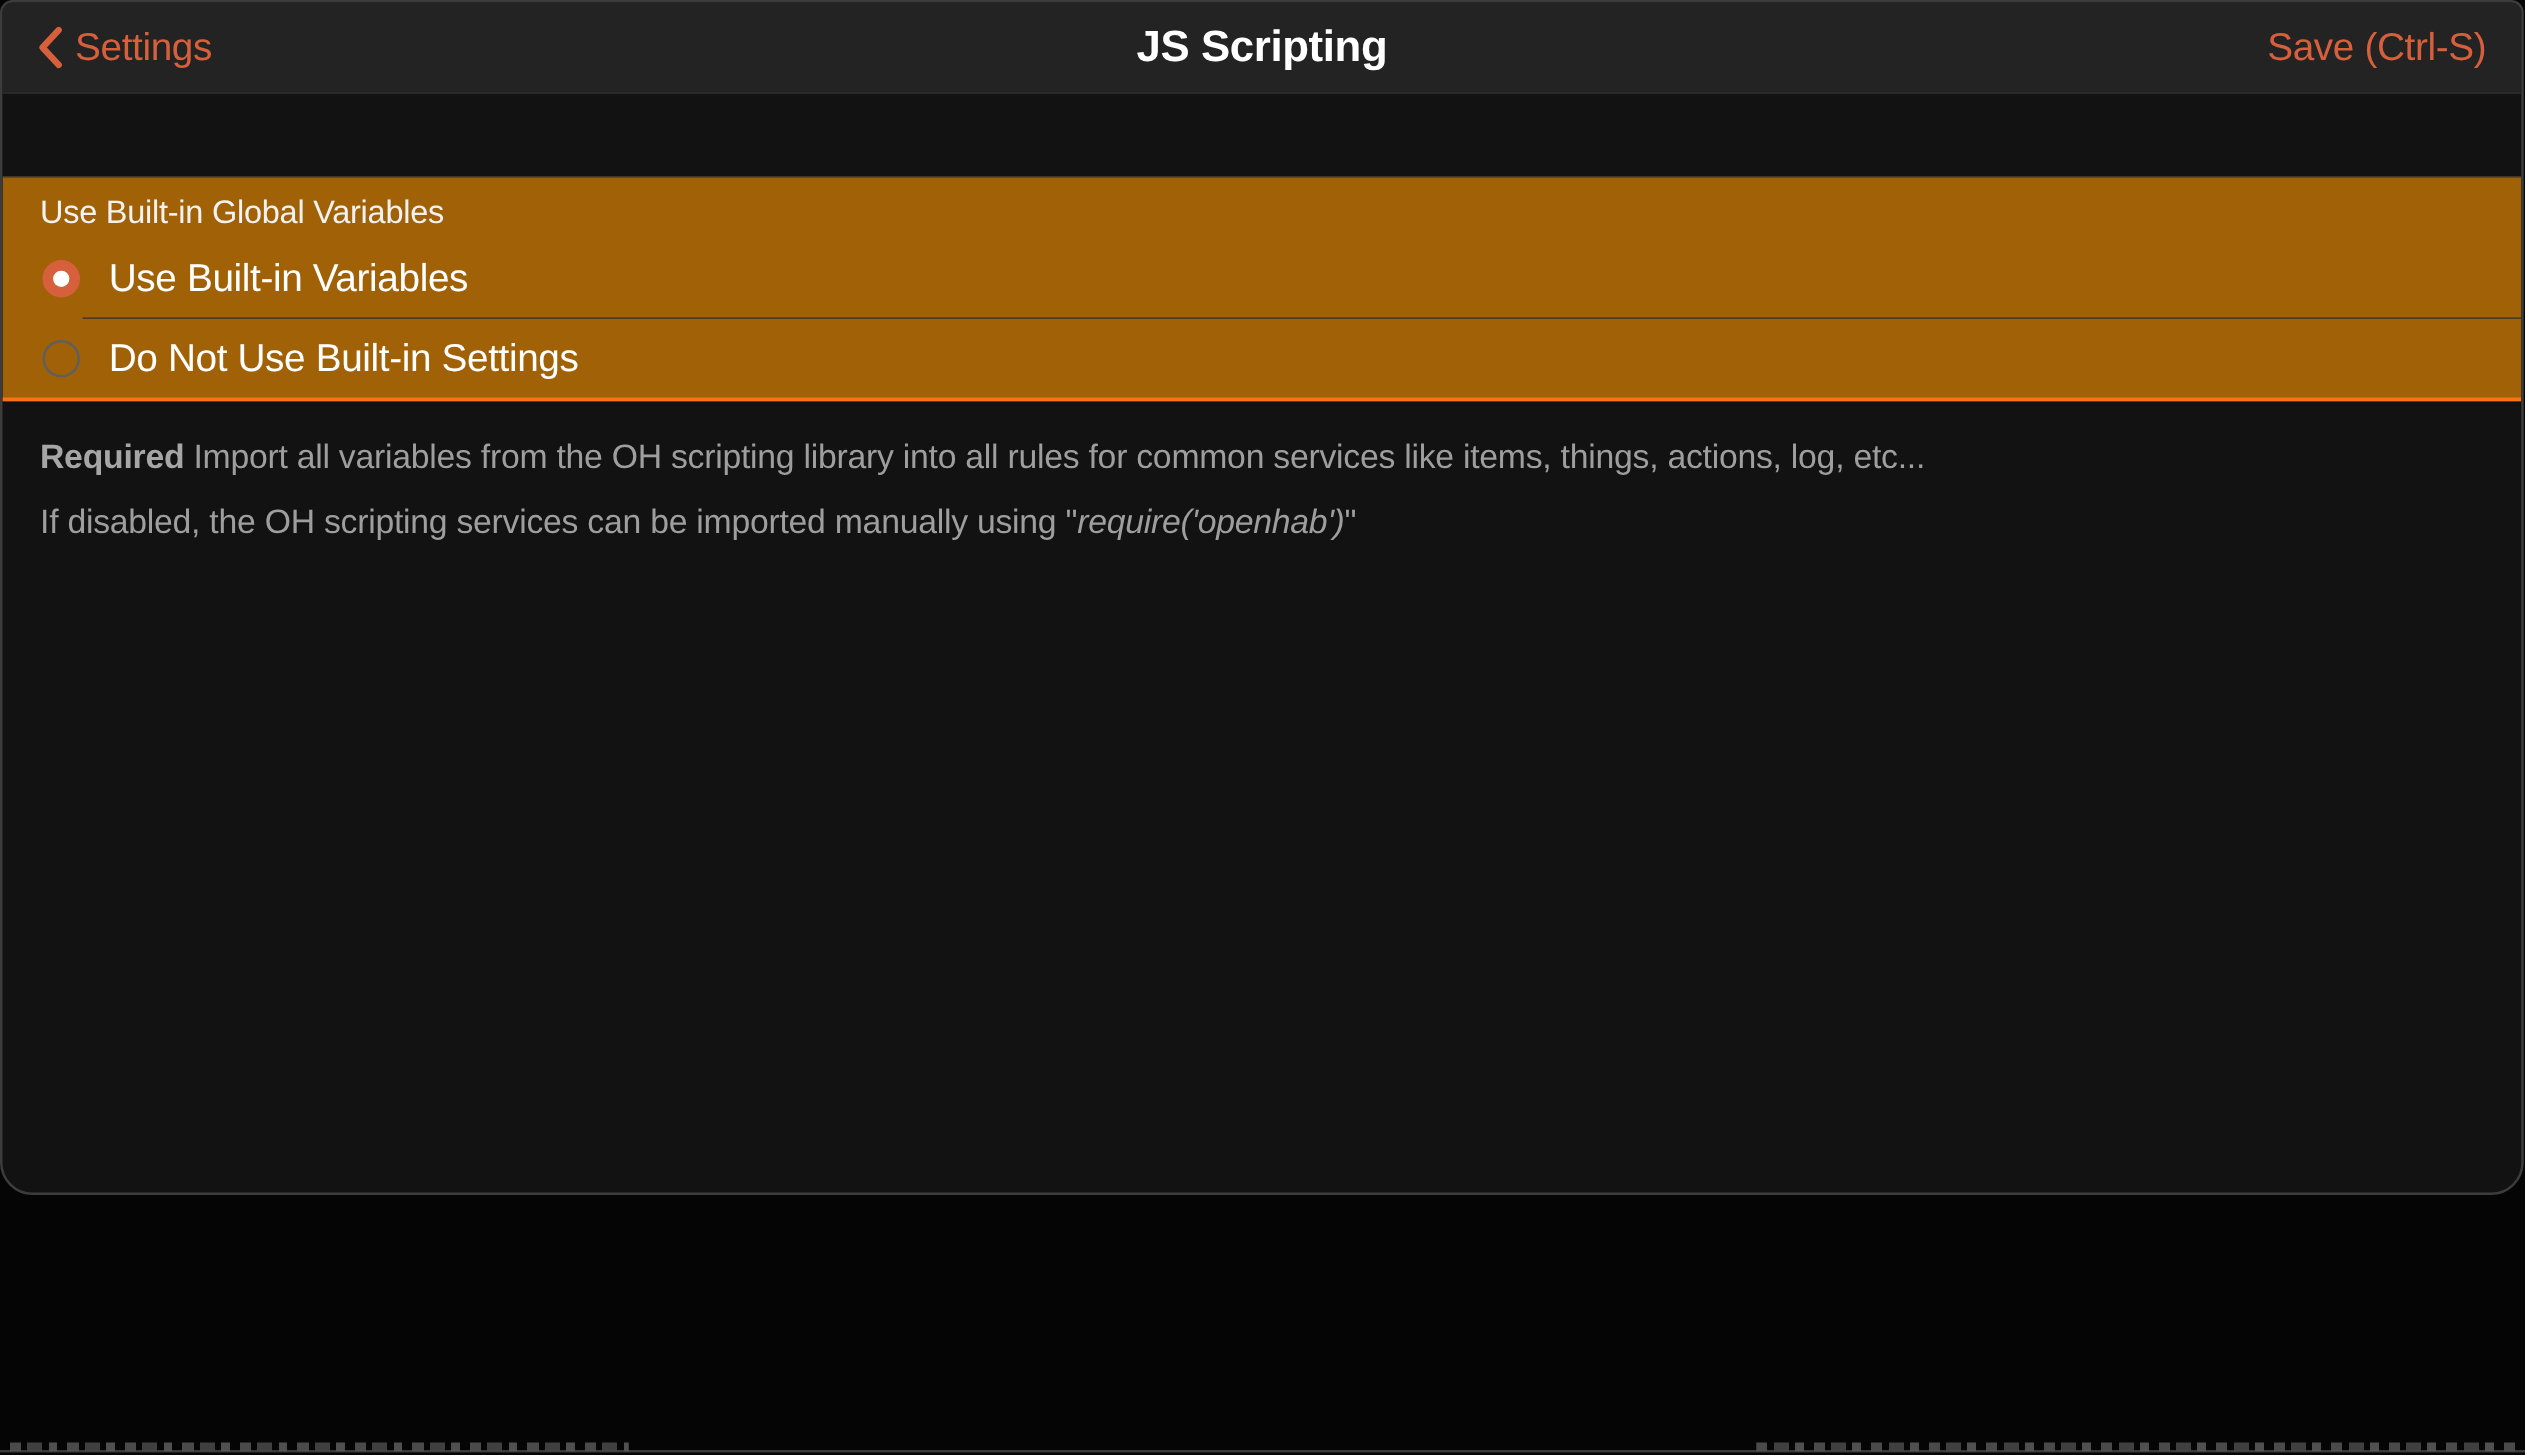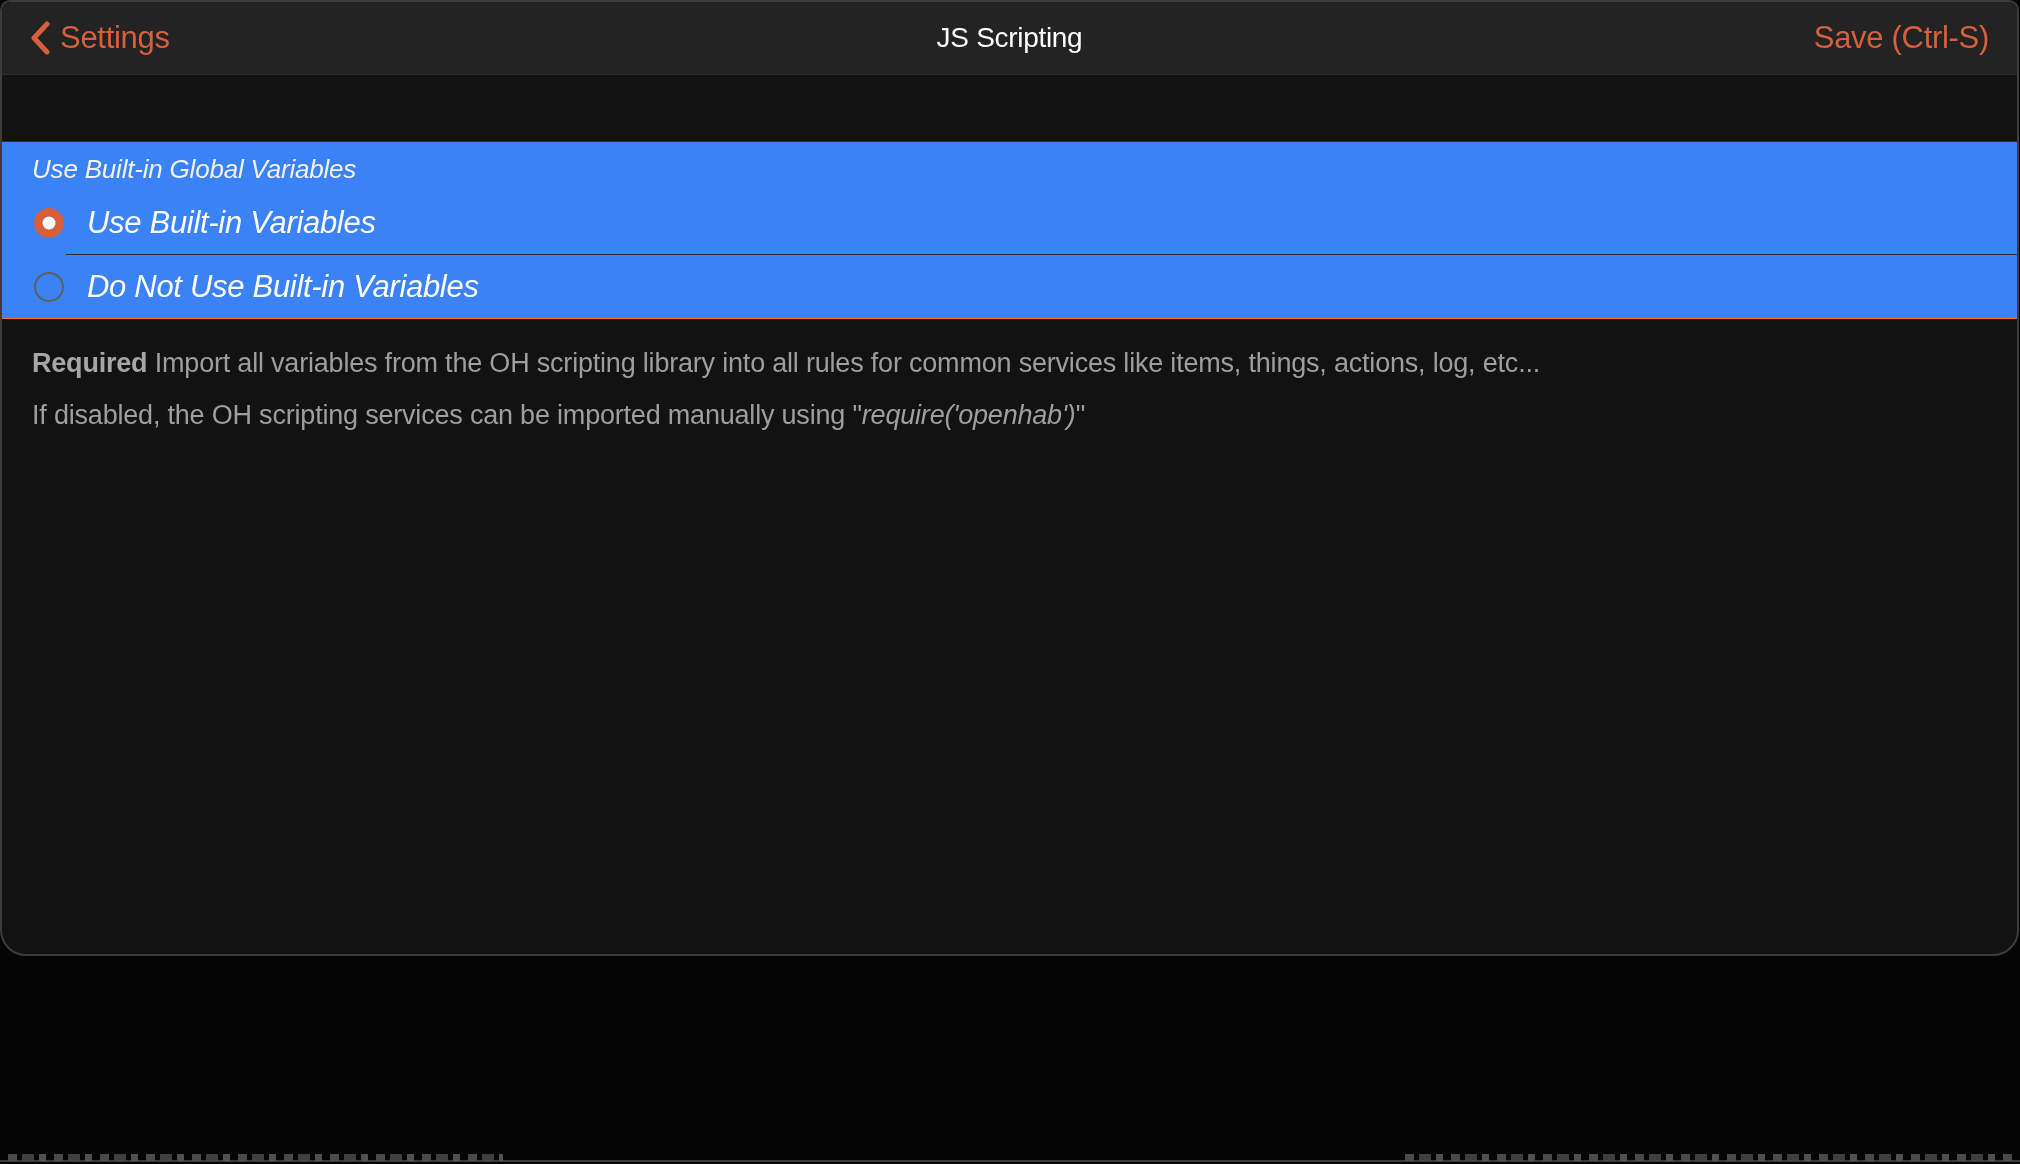--- a/index.html
+++ b/index.html
@@ -46,33 +46,32 @@
     border-bottom: 1px solid #2e2e2e;
     display: flex; align-items: center;
     padding: 0 28px;
     position: relative;
   }
   .nav-left { display: flex; align-items: center; gap: 10px; cursor: pointer; }
   .nav-left, .nav-right { color: #d6603c; font-size: 31px; letter-spacing: -0.3px; z-index: 2; }
   .chevron-svg { display: block; }
   .nav-title {
     position: absolute; left: 0; right: 0; text-align: center;
-    color: #ffffff; font-size: 28px; font-weight: 400; letter-spacing: -0.3px;
+    color: #ffffff; font-size: 35px; font-weight: 700; letter-spacing: -0.3px;
   }
   .nav-right { margin-left: auto; cursor: pointer; }
 
   
   .gap-band { height: 66px; background: #121212; }
 
   
   .list-block {
-    background: #3b82f6;
+    background: #a16207;
     border-top: 1px solid #2f2f2f;
-    border-bottom: 1px solid #f97316;
-    font-style: italic;
+    border-bottom: 3px solid #f97316;
   }
   .block-title {
     padding: 12px 30px 6px 30px;
     color: #f2f2f2;
     font-size: 26px;
     letter-spacing: -0.2px;
   }
   .row {
     height: 63px;
     display: flex; align-items: center;
@@ -139,21 +138,21 @@
 
     <div class="row">
       <span class="radio selected"></span>
       <span class="row-label">Use Built-in Variables</span>
     </div>
 
     <div class="divider"></div>
 
     <div class="row">
       <span class="radio unselected"></span>
-      <span class="row-label">Do Not Use Built-in Variables</span>
+      <span class="row-label">Do Not Use Built-in Settings</span>
     </div>
   </section>
 
   <div class="footer-text">
     <p><b>Required</b> <span>Import all variables from the OH scripting library into all rules for common services like items, things, actions, log, etc...</span></p>
     <p><span>If disabled, the OH scripting services can be imported manually using "</span><em>require('openhab')</em><span>"</span></p>
   </div>
 
 </div>
 

